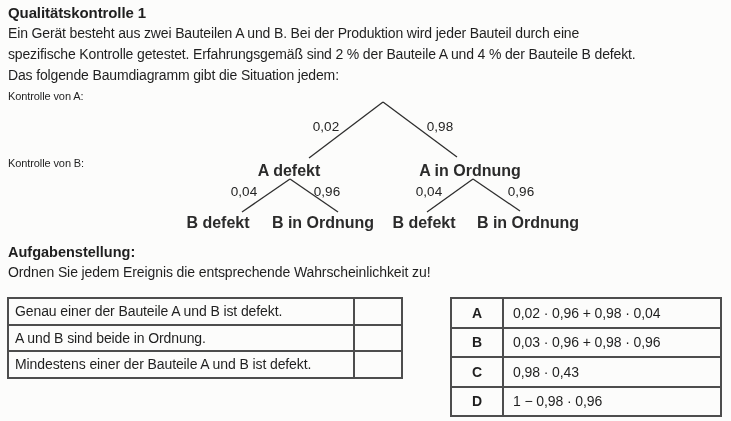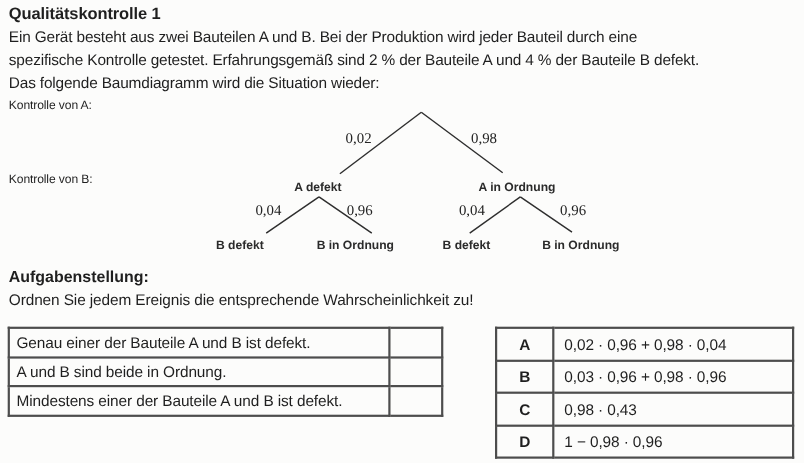--- a/index.html
+++ b/index.html
@@ -14,30 +14,29 @@
     overflow: hidden;
   }
   .abs { position: absolute; white-space: nowrap; }
   .title { left: 8px; top: 4px; font-size: 15px; font-weight: bold; letter-spacing: -0.1px; }
   .intro { left: 8px; font-size: 14px; letter-spacing: -0.15px; }
   .side-label { left: 8px; font-size: 11px; letter-spacing: -0.1px; }
   .task-heading { left: 8px; top: 244px; font-size: 14.5px; font-weight: bold; }
   .task-text { left: 8px; top: 264px; font-size: 14px; letter-spacing: -0.1px; }
 
   .tree-node {
-    font-size: 11px;
+    font-size: 16px;
     font-weight: bold;
     color: #2b2b2b;
     transform: translate(-50%, -50%);
   }
   .tree-prob {
     font-size: 13.5px;
     color: #242424;
     transform: translate(-50%, -50%);
-    font-family: Liberation Serif, serif;
   }
   svg.tree-lines { position: absolute; left: 0; top: 0; pointer-events: none; }
   svg.tree-lines line { stroke: #2e2e2e; stroke-width: 1.3; }
 
   table.sheet {
     position: absolute;
     border-collapse: collapse;
     table-layout: fixed;
     background: #fcfcfb;
   }
@@ -64,21 +63,21 @@
     <line x1="383" y1="102" x2="457" y2="157"></line>
     <line x1="290" y1="179" x2="242" y2="212"></line>
     <line x1="290" y1="179" x2="338" y2="212"></line>
     <line x1="473" y1="179" x2="427" y2="212"></line>
     <line x1="473" y1="179" x2="520" y2="211"></line>
   </svg>
 
   <div class="abs title">Qualitätskontrolle 1</div>
   <div class="abs intro" style="top:25px">Ein Gerät besteht aus zwei Bauteilen A und B. Bei der Produktion wird jeder Bauteil durch eine</div>
   <div class="abs intro" style="top:46px">spezifische Kontrolle getestet. Erfahrungsgemäß sind 2 % der Bauteile A und 4 % der Bauteile B defekt.</div>
-  <div class="abs intro" style="top:67px">Das folgende Baumdiagramm wird die Situation wieder:</div>
+  <div class="abs intro" style="top:67px">Das folgende Baumdiagramm gibt die Situation jedem:</div>
   <div class="abs side-label" style="top:90px">Kontrolle von A:</div>
   <div class="abs side-label" style="top:157px">Kontrolle von B:</div>
 
   <div class="abs tree-prob" style="left:326px;top:126px">0,02</div>
   <div class="abs tree-prob" style="left:440px;top:126px">0,98</div>
   <div class="abs tree-node" style="left:289px;top:171px">A defekt</div>
   <div class="abs tree-node" style="left:470px;top:171px">A in Ordnung</div>
 
   <div class="abs tree-prob" style="left:244px;top:191px">0,04</div>
   <div class="abs tree-prob" style="left:327px;top:191px">0,96</div>

